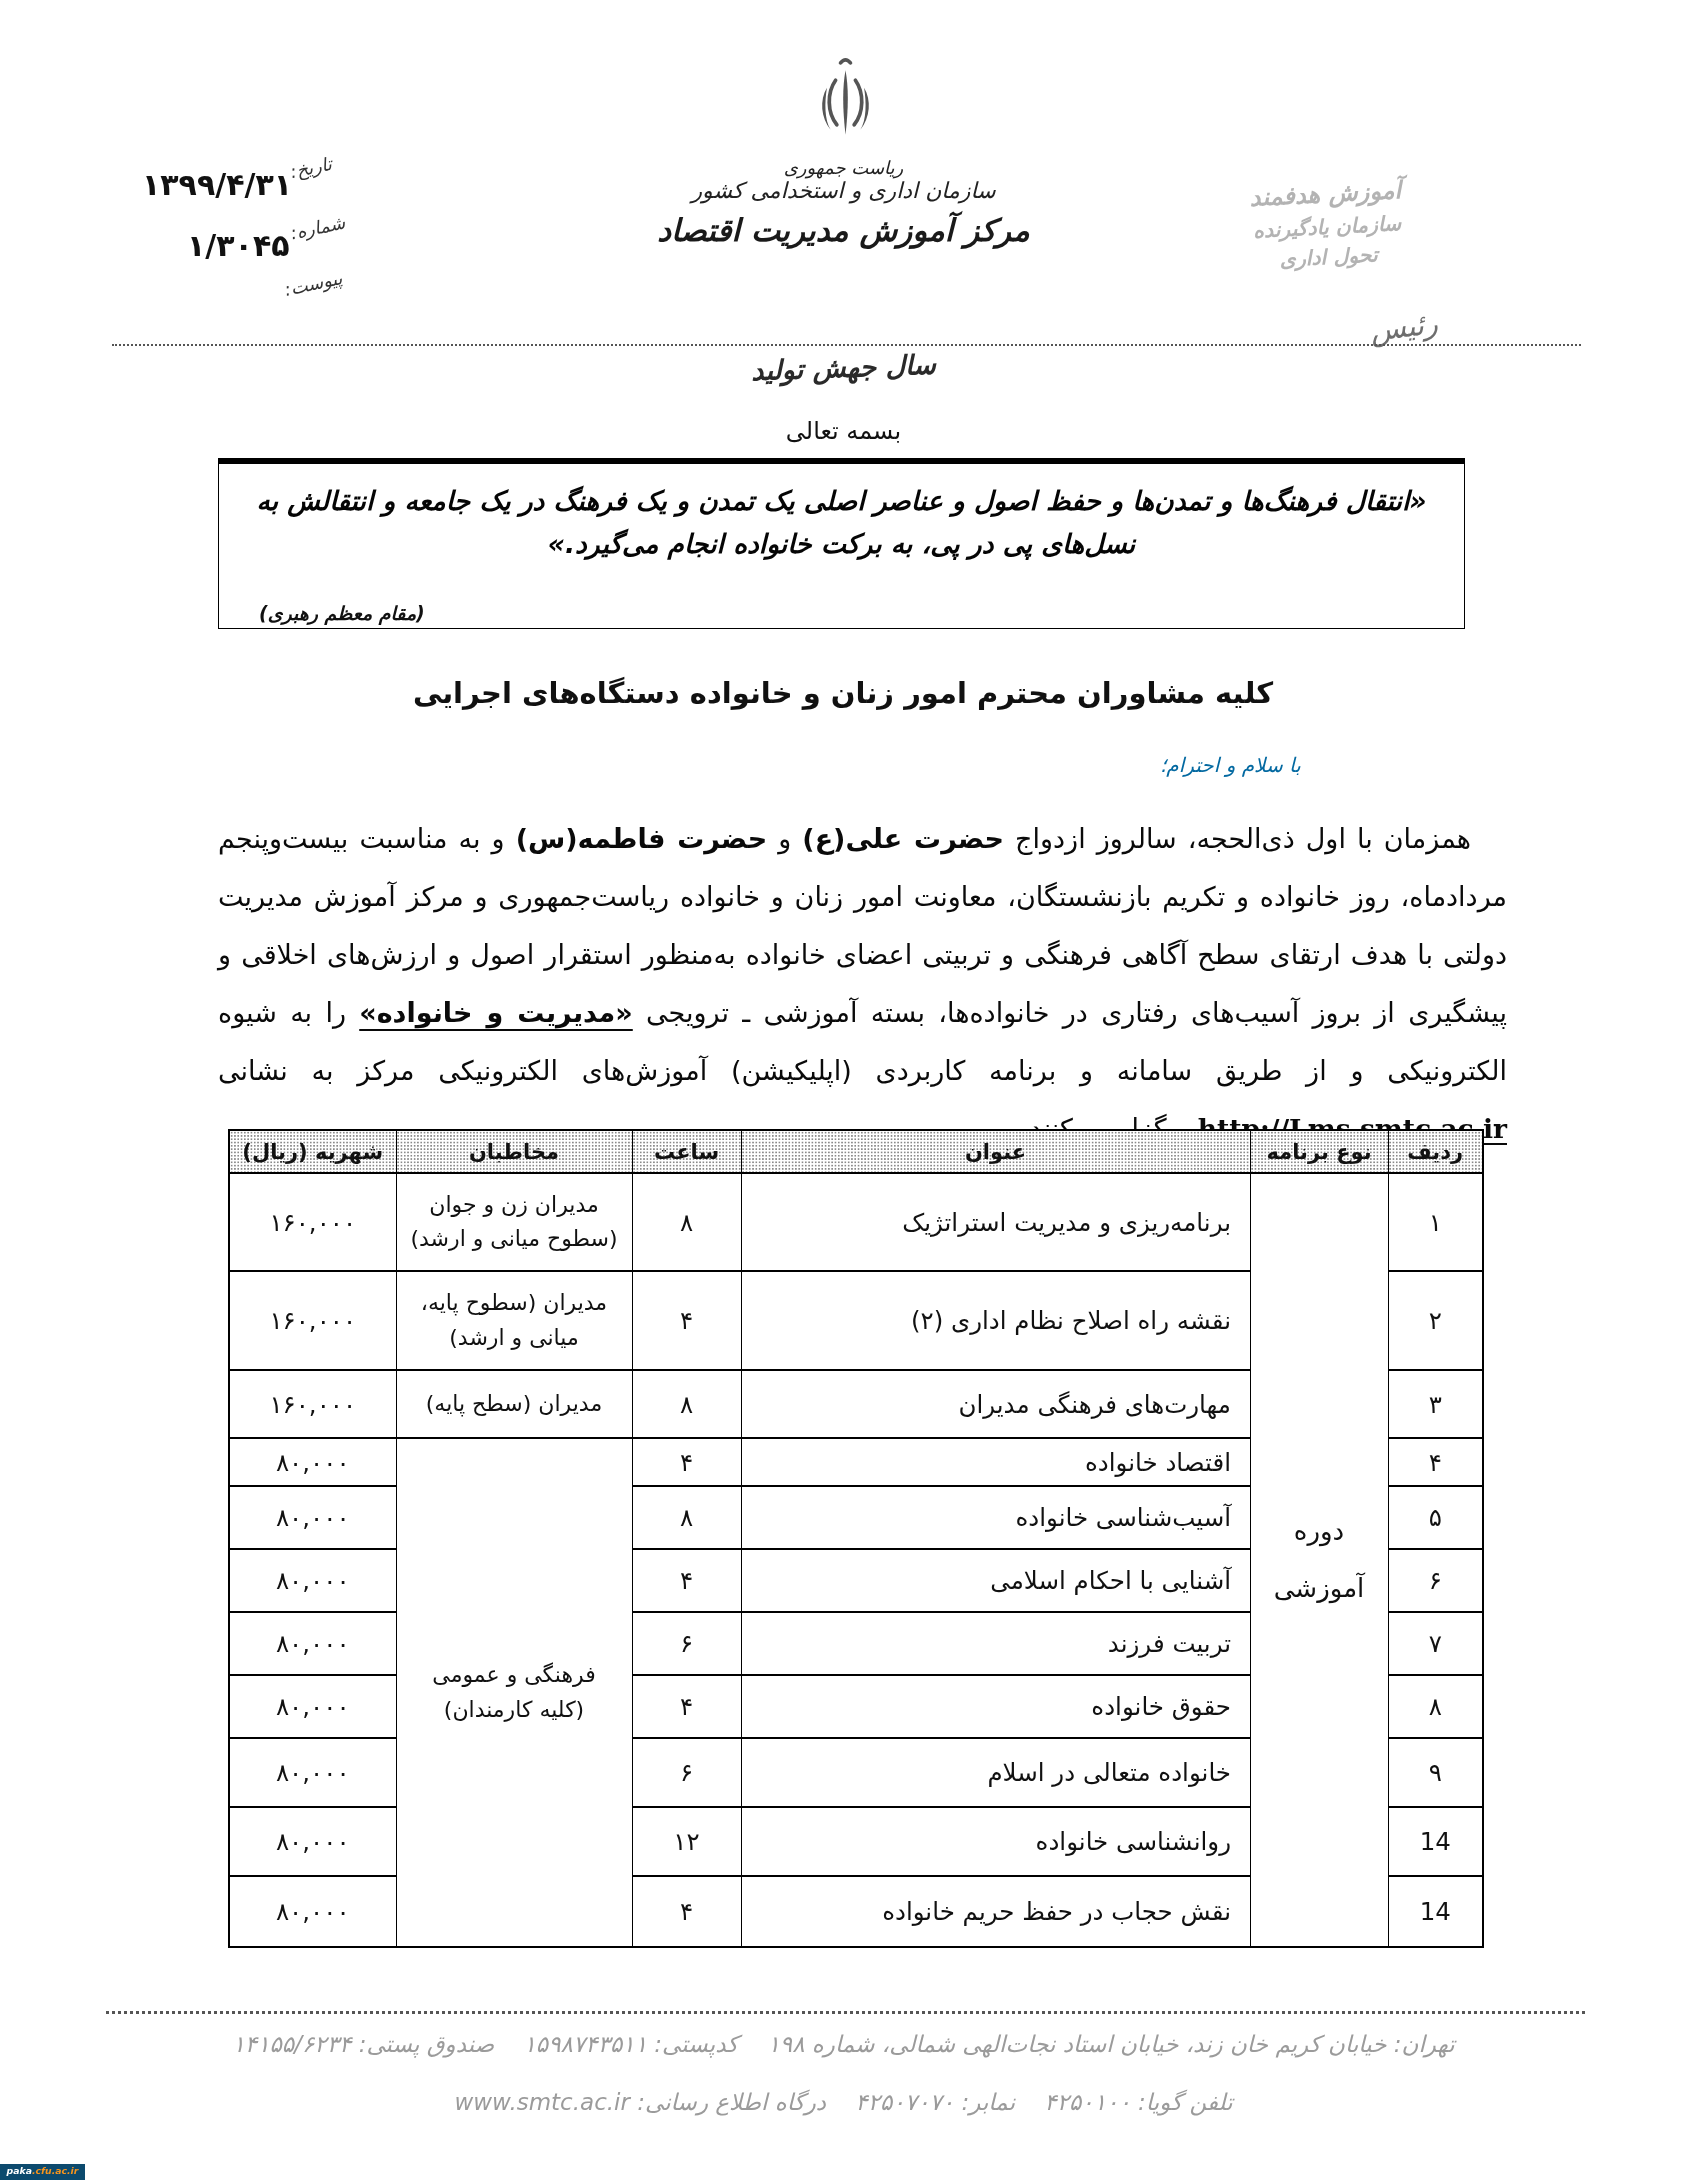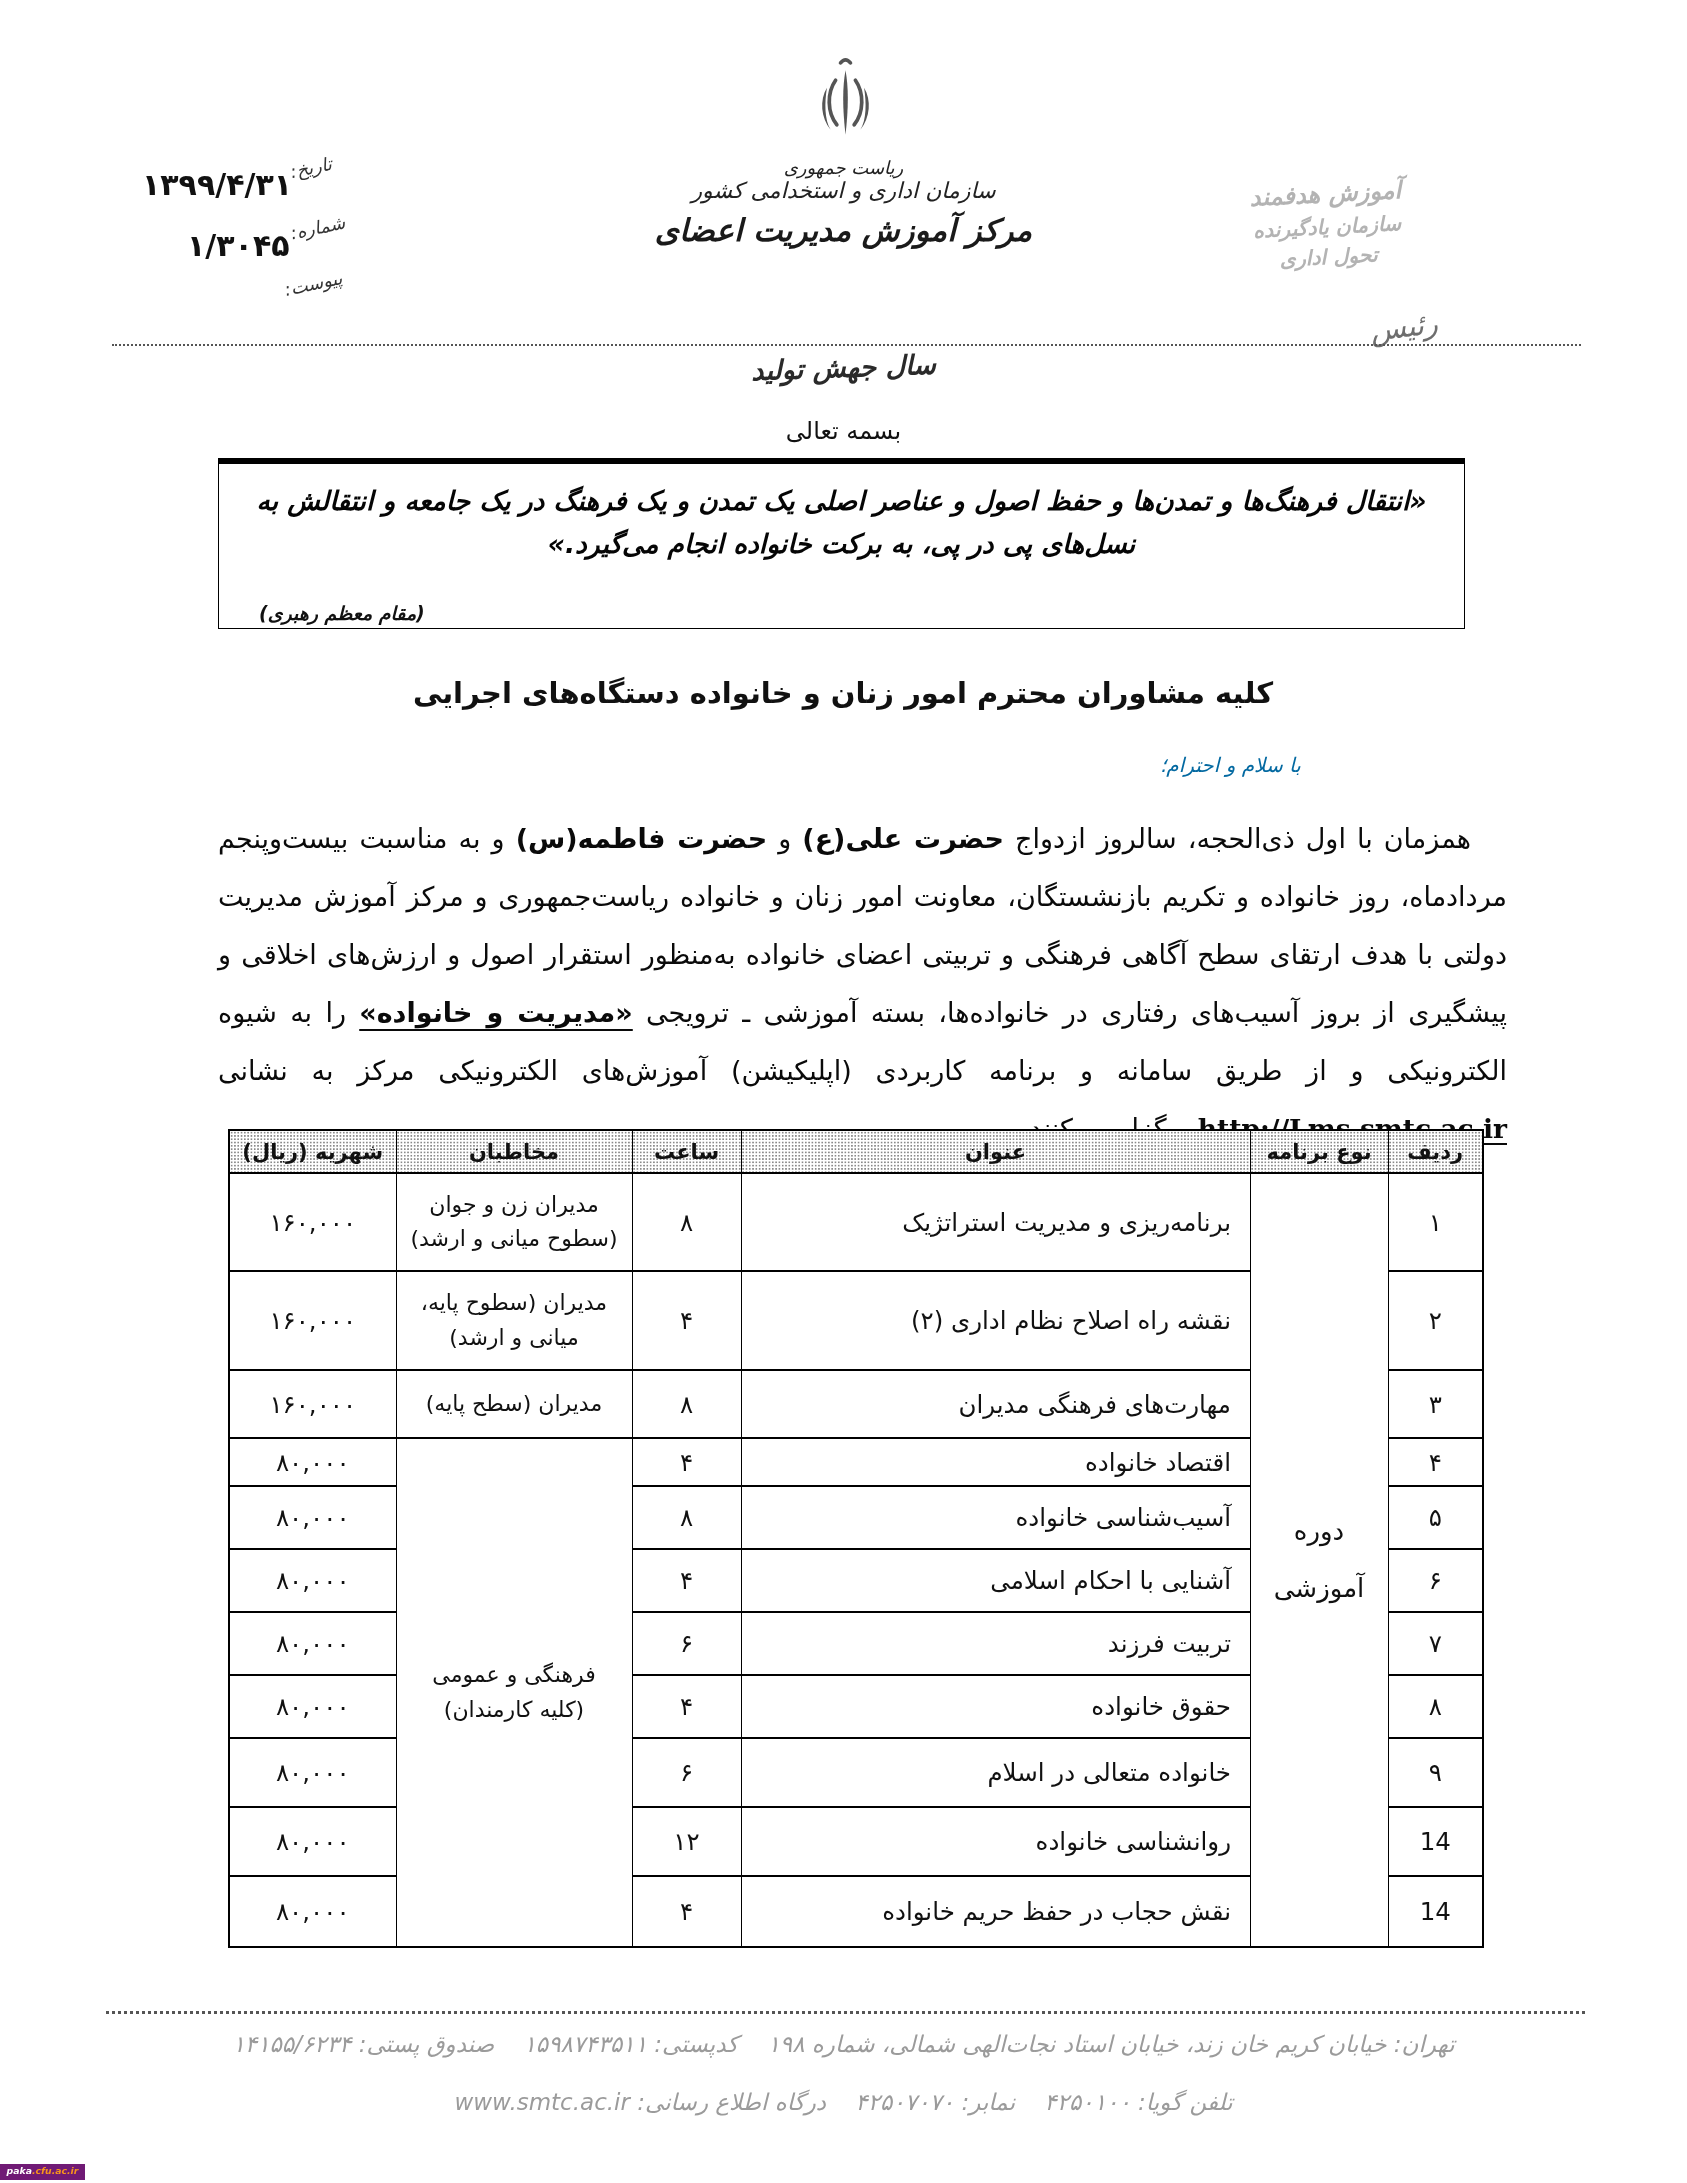--- a/index.html
+++ b/index.html
@@ -63,21 +63,21 @@
   .cell-title{text-align:right;padding-right:18.5px;font-size:24.5px;}
   .cell-fee{text-align:center;font-size:24.5px;}
   .cell-aud{text-align:center;font-size:22px;line-height:1.55;}
   .cell-prog{text-align:center;font-size:26px;line-height:2.2;}
 
   
   .footer-line{left:109px;width:1469px;text-align:center;color:#9b9b9b;
                font-size:23px;font-style:italic;}
   .f1{top:2031px;}
   .f2{top:2089px;}
-  .wm{left:0;top:2164px;height:13.2px;background:#701a75;padding:0.7px 6.6px 2px 6.6px;
+  .wm{left:0;top:2164px;height:13.2px;background:#0c4a6e;padding:0.7px 6.6px 2px 6.6px;
       font-size:9.3px;font-style:italic;font-weight:bold;direction:ltr;}
   .wm .p1{color:#ffffff;}
   .wm .p2{color:#f7941d;}
 </style>
 </head>
 <body>
 
 <div class="page">
 
   <div class="abs meta-label" style="left:290px;top:157px;">تاریخ:</div>
@@ -94,21 +94,21 @@
         <path d="M22 22 C15 32 15 48 23 58"></path>
         <path d="M38 22 C45 32 45 48 37 58"></path>
         <path d="M15 28 C9 38 10 52 18 62 C13 54 13 40 15 28 Z" fill="#555" stroke="none"></path>
         <path d="M45 28 C51 38 50 52 42 62 C47 54 47 40 45 28 Z" fill="#555" stroke="none"></path>
       </g>
     </svg>
   </div>
   <div class="abs org-block">
     <div class="org1">ریاست جمهوری</div>
     <div class="org2">سازمان اداری و استخدامی کشور</div>
-    <div class="org3">مرکز آموزش مدیریت اعضای</div>
+    <div class="org3">مرکز آموزش مدیریت اقتصاد</div>
   </div>
 
   <div class="abs stamp">
     <div class="s1">آموزش هدفمند</div>
     <div class="s2">سازمان یادگیرنده</div>
     <div class="s3">تحول اداری</div>
   </div>
   <div class="abs president script">رئیس</div>
 
   <div class="abs dotted-rule rule-top"></div>

